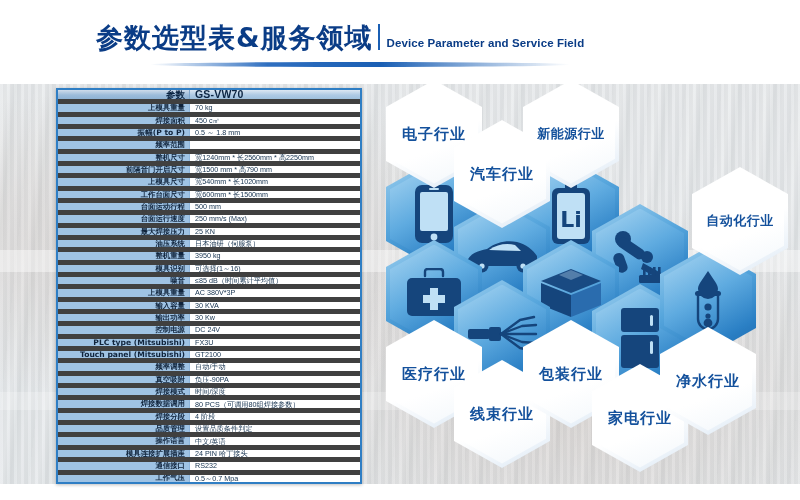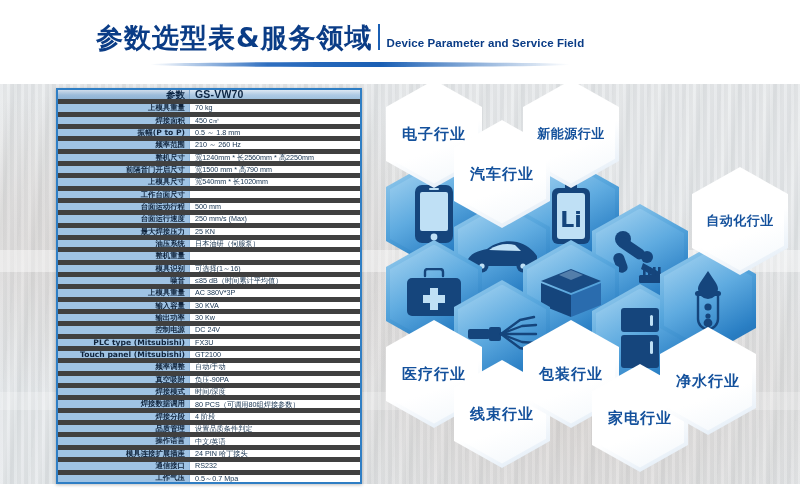--- a/index.html
+++ b/index.html
@@ -210,55 +210,56 @@
       <div class="srow">
         <div class="scell-label">焊接面积</div>
         <div class="scell-value">450 c㎡</div>
       </div>
       <div class="srow latin">
         <div class="scell-label">振幅(P to P)</div>
         <div class="scell-value">0.5 ～ 1.8 mm</div>
       </div>
       <div class="srow">
         <div class="scell-label">频率范围</div>
-        <div class="scell-value">210 ～ 260 Hz</div>
       </div>
       <div class="srow">
         <div class="scell-label">整机尺寸</div>
         <div class="scell-value">宽1240mm * 长2560mm * 高2250mm</div>
       </div>
       <div class="srow">
         <div class="scell-label">前隔音门开启尺寸</div>
         <div class="scell-value">宽1500 mm * 高790 mm</div>
       </div>
       <div class="srow">
         <div class="scell-label">上模具尺寸</div>
         <div class="scell-value">宽540mm * 长1020mm</div>
       </div>
       <div class="srow">
         <div class="scell-label">工作台面尺寸</div>
+        <div class="scell-value">宽600mm * 长1500mm</div>
       </div>
       <div class="srow">
         <div class="scell-label">台面运动行程</div>
         <div class="scell-value">500 mm</div>
       </div>
       <div class="srow">
         <div class="scell-label">台面运行速度</div>
         <div class="scell-value">250 mm/s (Max)</div>
       </div>
       <div class="srow">
         <div class="scell-label">最大焊接压力</div>
         <div class="scell-value">25 KN</div>
       </div>
       <div class="srow">
         <div class="scell-label">油压系统</div>
         <div class="scell-value">日本油研（伺服泵）</div>
       </div>
       <div class="srow">
         <div class="scell-label">整机重量</div>
+        <div class="scell-value">3950 kg</div>
       </div>
       <div class="srow">
         <div class="scell-label">模具识别</div>
         <div class="scell-value">可选择(1～16)</div>
       </div>
       <div class="srow">
         <div class="scell-label">噪音</div>
         <div class="scell-value">≤85 dB（时间累计平均值）</div>
       </div>
       <div class="srow">

